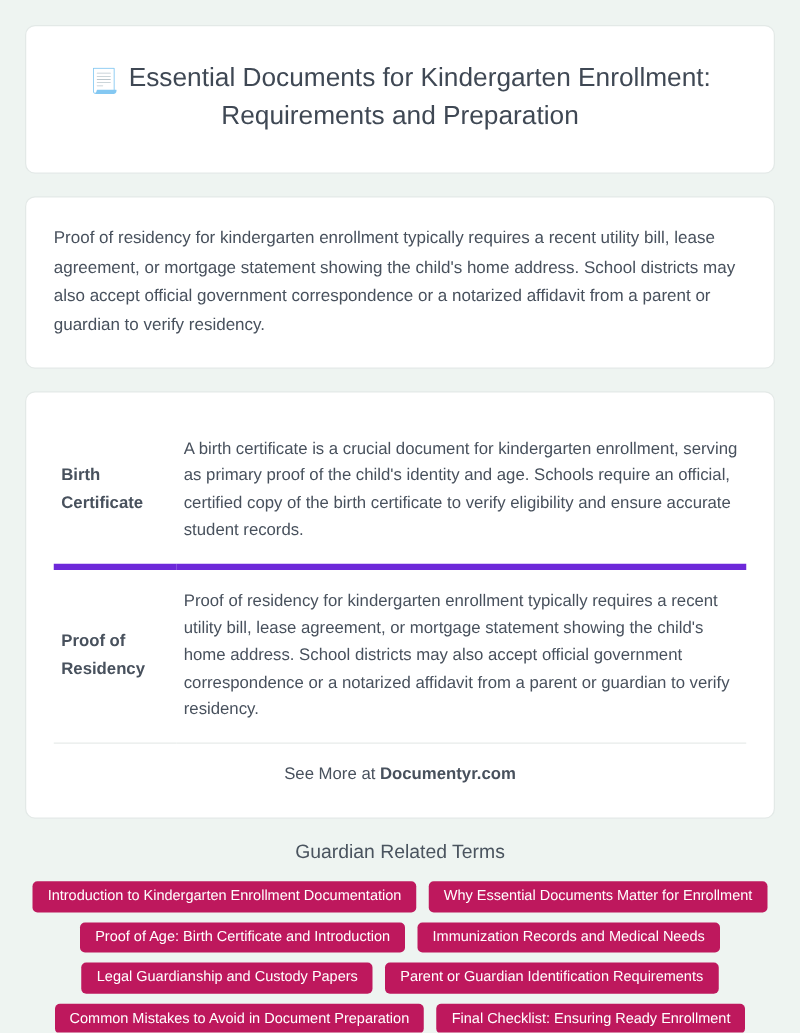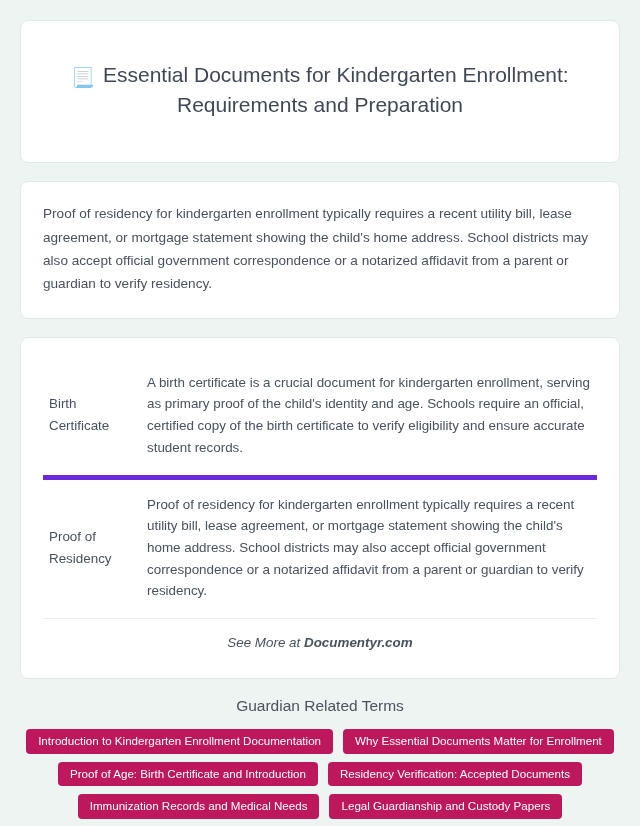--- a/index.html
+++ b/index.html
@@ -28,21 +28,21 @@
   
   .title-card {
     padding: 24px 30px 26px 30px;
   }
   .title {
     font-size: 21px;
     line-height: 1.38;
     text-align: center;
     color: #3f4854;
     font-weight: normal;
-    margin: 16px;
+    margin: 4px;
   }
   .title-icon {
     font-size: 19px;
     margin-right: 8px;
     vertical-align: -2px;
     opacity: .85;
   }
 
   
   .summary-card {
@@ -72,28 +72,28 @@
     color: #48515d;
   }
   table.def-table tr:last-child td {
     border-bottom: 1px solid #e8ecea;
   }
   td.term {
     width: 98px;
     padding-left: 16px;
     padding-right: 14px;
     color: #404956;
+    font-weight: bold;
   }
   td.definition {
     padding-right: 8px;
   }
   .see-more {
     text-align: center;
     font-size: 13.4px;
-    font-style: italic;
     color: #48515d;
     padding: 16px 0 14px 0;
   }
   .see-more b {
     font-weight: bold;
   }
 
   
   .related-heading {
     text-align: center;
@@ -147,21 +147,20 @@
     </table>
     <div class="see-more"><span>See More at </span><b>Documentyr.com</b></div>
   </div>
 
   <div>
     <div class="related-heading">Guardian Related Terms</div>
     <div class="chips">
       <span class="chip">Introduction to Kindergarten Enrollment Documentation</span>
       <span class="chip">Why Essential Documents Matter for Enrollment</span>
       <span class="chip">Proof of Age: Birth Certificate and Introduction</span>
-      <span class="chip">Residency Verification: Accepted Documents</span>
       <span class="chip">Immunization Records and Medical Needs</span>
       <span class="chip">Legal Guardianship and Custody Papers</span>
       <span class="chip">Parent or Guardian Identification Requirements</span>
       <span class="chip">Common Mistakes to Avoid in Document Preparation</span>
       <span class="chip">Final Checklist: Ensuring Ready Enrollment</span>
     </div>
   </div>
 
 </div>
 

